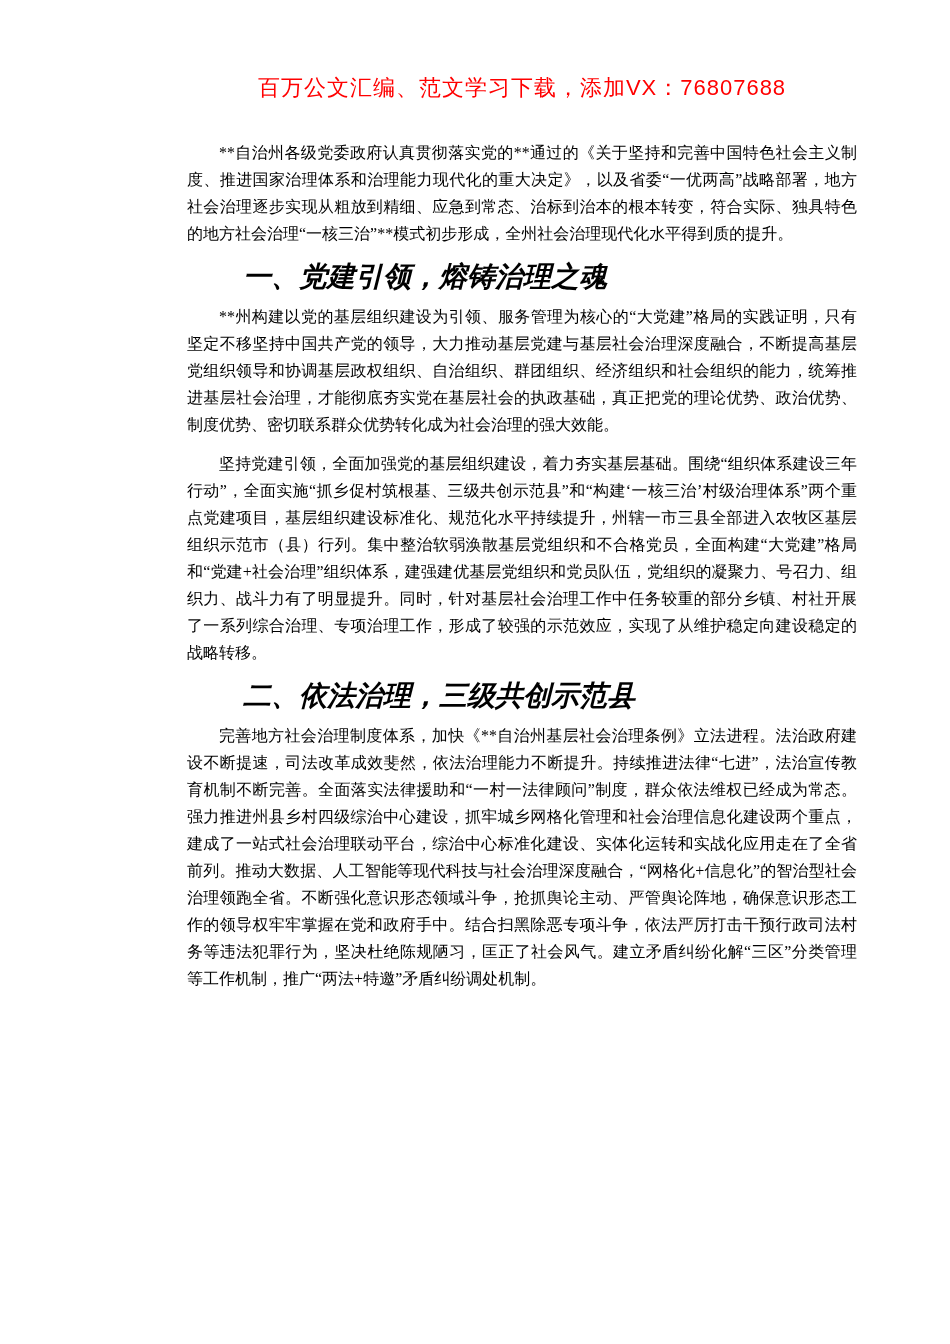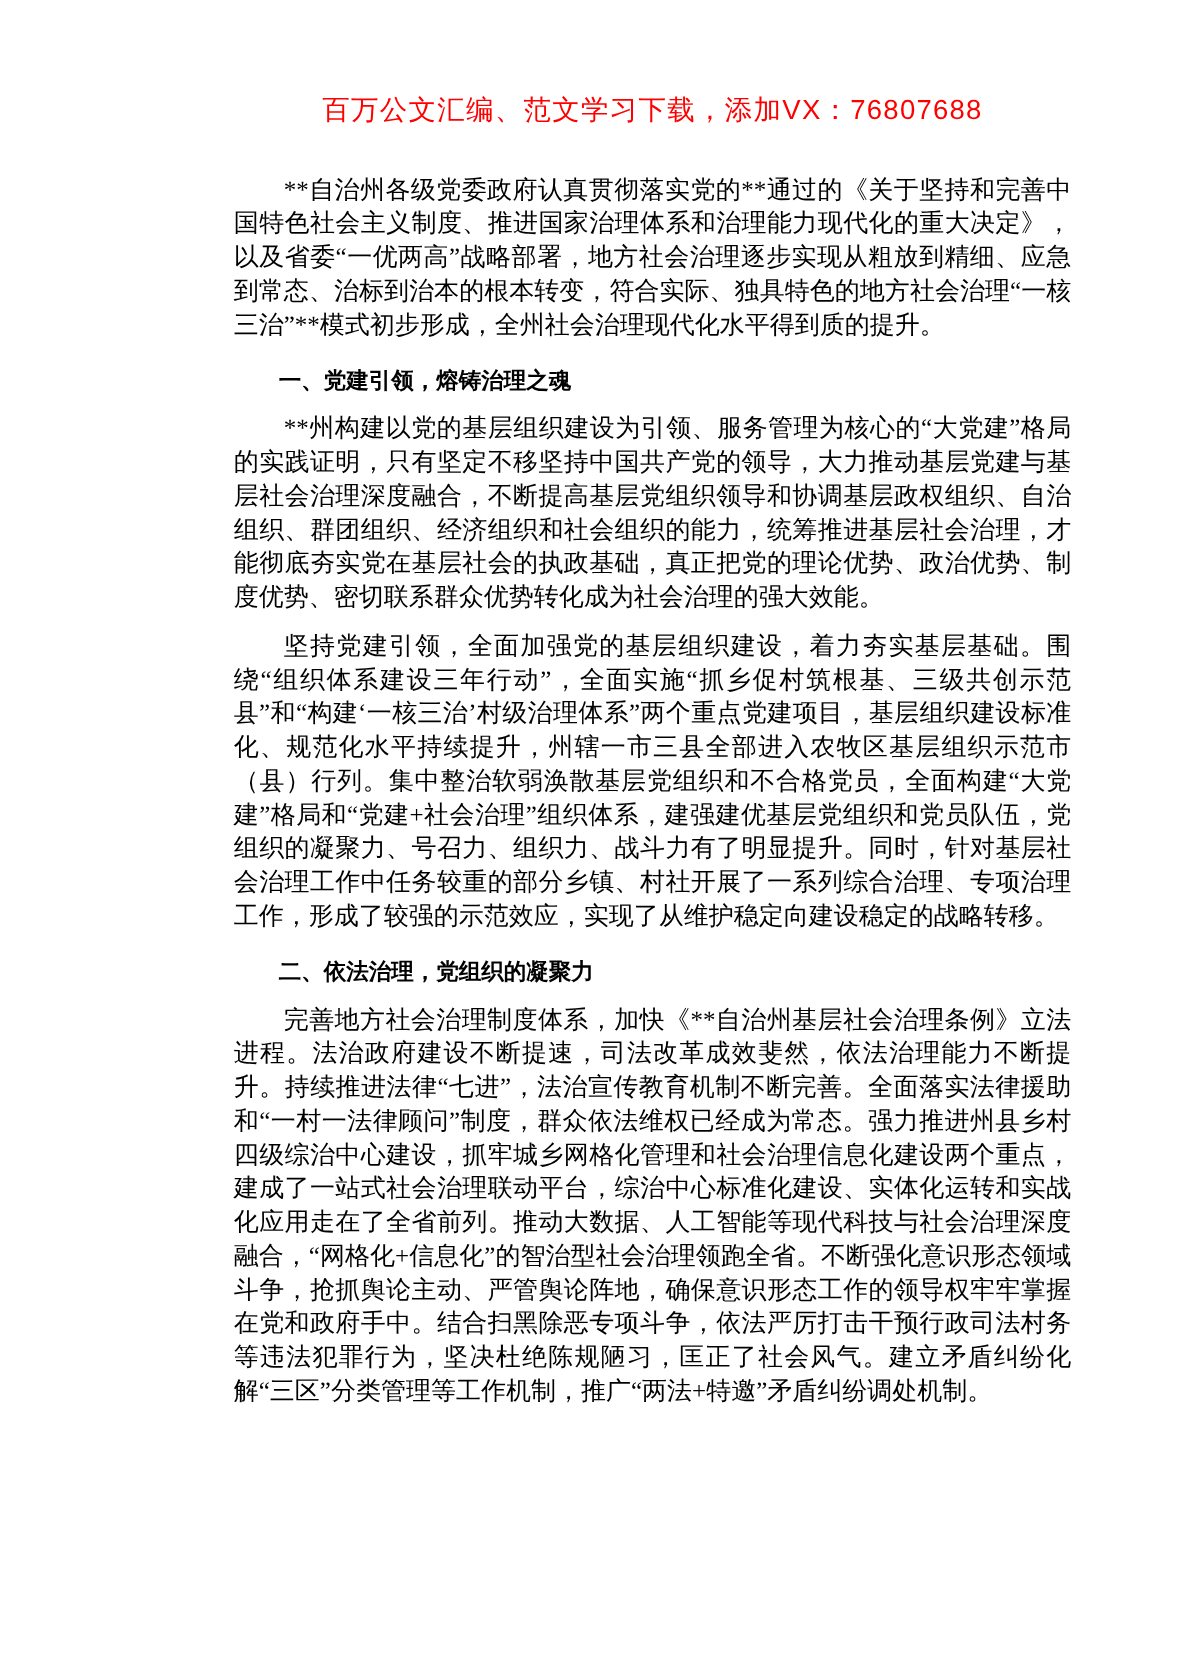--- a/index.html
+++ b/index.html
@@ -29,49 +29,50 @@
       color: var(--promo-color, #ff0000);
       font-family: "Liberation Sans", "DejaVu Sans", sans-serif;
       font-size: 22px;
       line-height: 30px;
       margin: 0 0 36px 0;
       font-weight: 500;
       letter-spacing: 1px;
     }
     .para {
       margin: 0 0 12px 0;
-      font-size: 20px;
+      font-size: 16px;
       line-height: 27px;
       text-align: justify;
       text-justify: inter-ideograph;
       text-indent: 2em;
       word-break: break-all;
     }
     .heading {
       margin: 16px 0 12px 0;
-      font-size: 18px;
+      font-size: 28px;
       line-height: 28px;
       font-weight: bold;
       text-indent: 2em;
+      font-style: italic;
     }
   </style>
 </head>
 <body>
 
 <div class="canvas">
   <div class="page">
 
     <div class="promo">百万公文汇编、范文学习下载，添加VX：76807688</div>
 
     <p class="para">**自治州各级党委政府认真贯彻落实党的**通过的《关于坚持和完善中国特色社会主义制度、推进国家治理体系和治理能力现代化的重大决定》，以及省委“一优两高”战略部署，地方社会治理逐步实现从粗放到精细、应急到常态、治标到治本的根本转变，符合实际、独具特色的地方社会治理“一核三治”**模式初步形成，全州社会治理现代化水平得到质的提升。</p>
 
     <h2 class="heading">一、党建引领，熔铸治理之魂</h2>
 
     <p class="para">**州构建以党的基层组织建设为引领、服务管理为核心的“大党建”格局的实践证明，只有坚定不移坚持中国共产党的领导，大力推动基层党建与基层社会治理深度融合，不断提高基层党组织领导和协调基层政权组织、自治组织、群团组织、经济组织和社会组织的能力，统筹推进基层社会治理，才能彻底夯实党在基层社会的执政基础，真正把党的理论优势、政治优势、制度优势、密切联系群众优势转化成为社会治理的强大效能。</p>
 
     <p class="para">坚持党建引领，全面加强党的基层组织建设，着力夯实基层基础。围绕“组织体系建设三年行动”，全面实施“抓乡促村筑根基、三级共创示范县”和“构建‘一核三治’村级治理体系”两个重点党建项目，基层组织建设标准化、规范化水平持续提升，州辖一市三县全部进入农牧区基层组织示范市（县）行列。集中整治软弱涣散基层党组织和不合格党员，全面构建“大党建”格局和“党建+社会治理”组织体系，建强建优基层党组织和党员队伍，党组织的凝聚力、号召力、组织力、战斗力有了明显提升。同时，针对基层社会治理工作中任务较重的部分乡镇、村社开展了一系列综合治理、专项治理工作，形成了较强的示范效应，实现了从维护稳定向建设稳定的战略转移。</p>
 
-    <h2 class="heading">二、依法治理，党组织的凝聚力</h2>
+    <h2 class="heading">二、依法治理，三级共创示范县</h2>
 
     <p class="para">完善地方社会治理制度体系，加快《**自治州基层社会治理条例》立法进程。法治政府建设不断提速，司法改革成效斐然，依法治理能力不断提升。持续推进法律“七进”，法治宣传教育机制不断完善。全面落实法律援助和“一村一法律顾问”制度，群众依法维权已经成为常态。强力推进州县乡村四级综治中心建设，抓牢城乡网格化管理和社会治理信息化建设两个重点，建成了一站式社会治理联动平台，综治中心标准化建设、实体化运转和实战化应用走在了全省前列。推动大数据、人工智能等现代科技与社会治理深度融合，“网格化+信息化”的智治型社会治理领跑全省。不断强化意识形态领域斗争，抢抓舆论主动、严管舆论阵地，确保意识形态工作的领导权牢牢掌握在党和政府手中。结合扫黑除恶专项斗争，依法严厉打击干预行政司法村务等违法犯罪行为，坚决杜绝陈规陋习，匡正了社会风气。建立矛盾纠纷化解“三区”分类管理等工作机制，推广“两法+特邀”矛盾纠纷调处机制。</p>
 
   </div>
 </div>
 
 </body></html>

